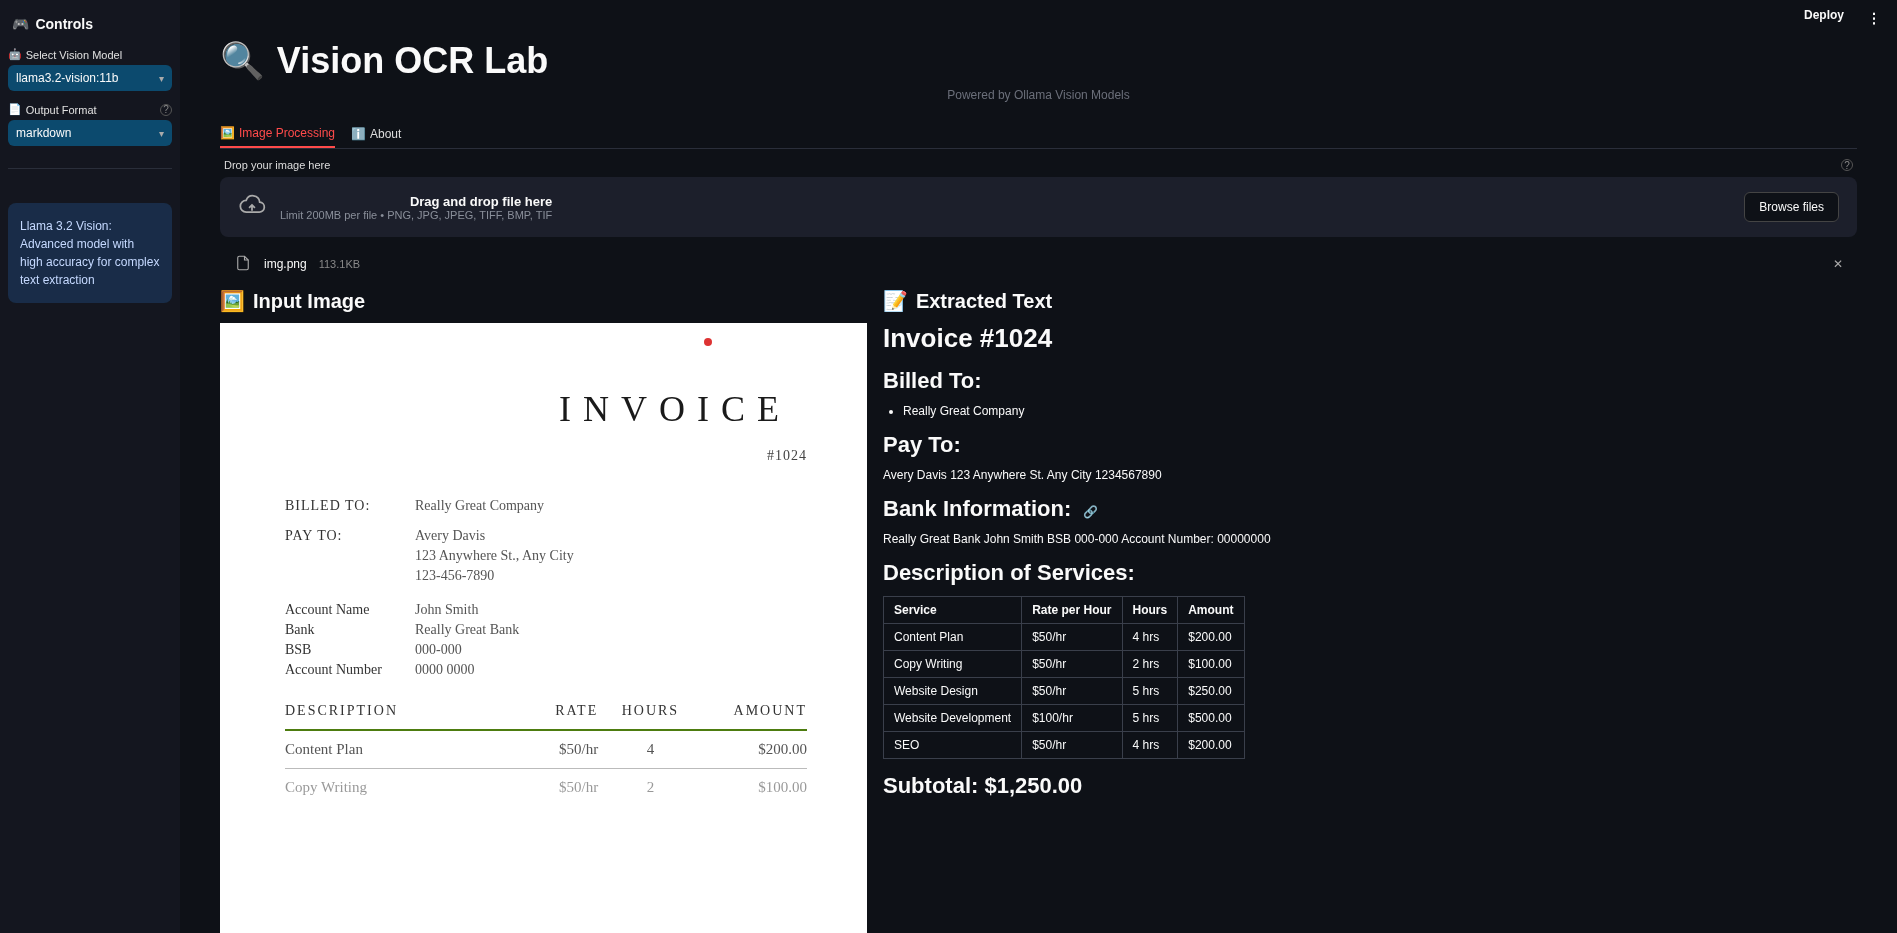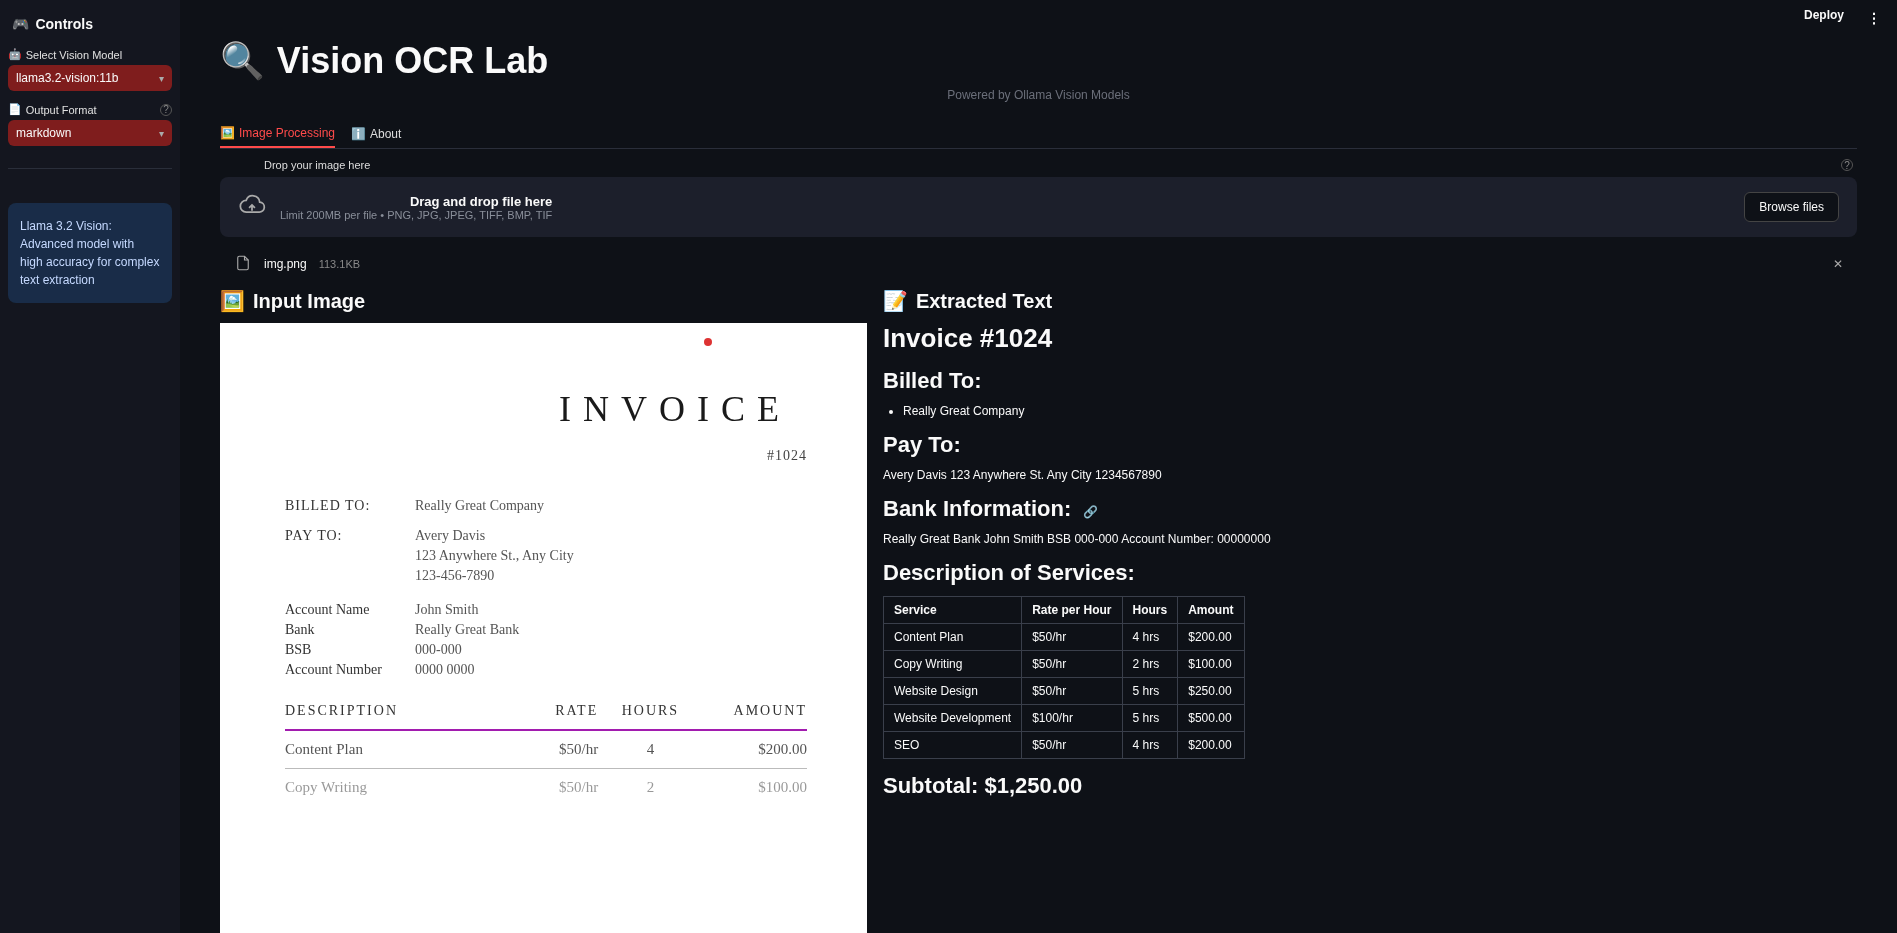--- a/index.html
+++ b/index.html
@@ -40,21 +40,21 @@
 .help-icon {
   font-size: 10px;
   color: #888;
   border: 1px solid #555;
   border-radius: 50%;
   width: 12px; height: 12px;
   display: inline-flex;
   align-items: center; justify-content: center;
 }
 .select-box {
-  background: #7f1d1d;
+  background: #0c4a6e;
   border-radius: 6px;
   padding: 6px 8px;
   display: flex;
   align-items: center;
   justify-content: space-between;
   font-size: 12px;
   cursor: pointer;
   color: #fafafa;
 }
 .chev { font-size: 10px; color: #aaa; }
@@ -125,21 +125,20 @@
   color: #ff4b4b;
   border-bottom: 2px solid #ff4b4b;
 }
 .drop-header {
   font-size: 11px;
   color: #ddd;
   display: flex;
   align-items: center;
   justify-content: space-between;
   padding: 2px 4px;
-  margin-left: 40px;
 }
 .uploader {
   background: #1c1f2b;
   border-radius: 8px;
   padding: 14px 18px;
   display: flex;
   align-items: center;
   justify-content: space-between;
   margin: 4px 0 10px 0;
 }
@@ -195,21 +194,21 @@
 .inv-body { position: absolute; top: 175px; left: 65px; right: 60px; }
 .inv-row { display: flex; margin-bottom: 4px; font-size: 14px; }
 .inv-row .lbl { width: 130px; letter-spacing: 1px; color: #333; }
 .inv-row .val { color: #555; }
 .inv-block { margin-top: 18px; }
 .inv-table { position: absolute; top: 370px; left: 65px; right: 60px; }
 .inv-table .hdr, .inv-table .trow {
   display: flex;
   padding: 10px 0;
 }
-.inv-table .hdr { border-bottom: 2px solid #a21caf; font-size: 14px; letter-spacing: 2px; color: #333; }
+.inv-table .hdr { border-bottom: 2px solid #4d7c0f; font-size: 14px; letter-spacing: 2px; color: #333; }
 .inv-table .trow { border-bottom: 1px solid #bbb; font-size: 15px; color: #555; }
 .inv-table .c1 { flex: 2; text-align: left; }
 .inv-table .c2, .inv-table .c3, .inv-table .c4 { flex: 1; text-align: right; }
 .inv-table .c3 { text-align: center; }
 
 
 .ext h1 { font-size: 26px; font-weight: 800; margin-bottom: 14px; }
 .ext h2 { font-size: 22px; font-weight: 800; margin: 14px 0 10px 0; }
 .ext ul { list-style: disc; padding-left: 20px; font-size: 12px; margin-bottom: 6px; }
 .ext p { font-size: 12px; margin-bottom: 6px; }

